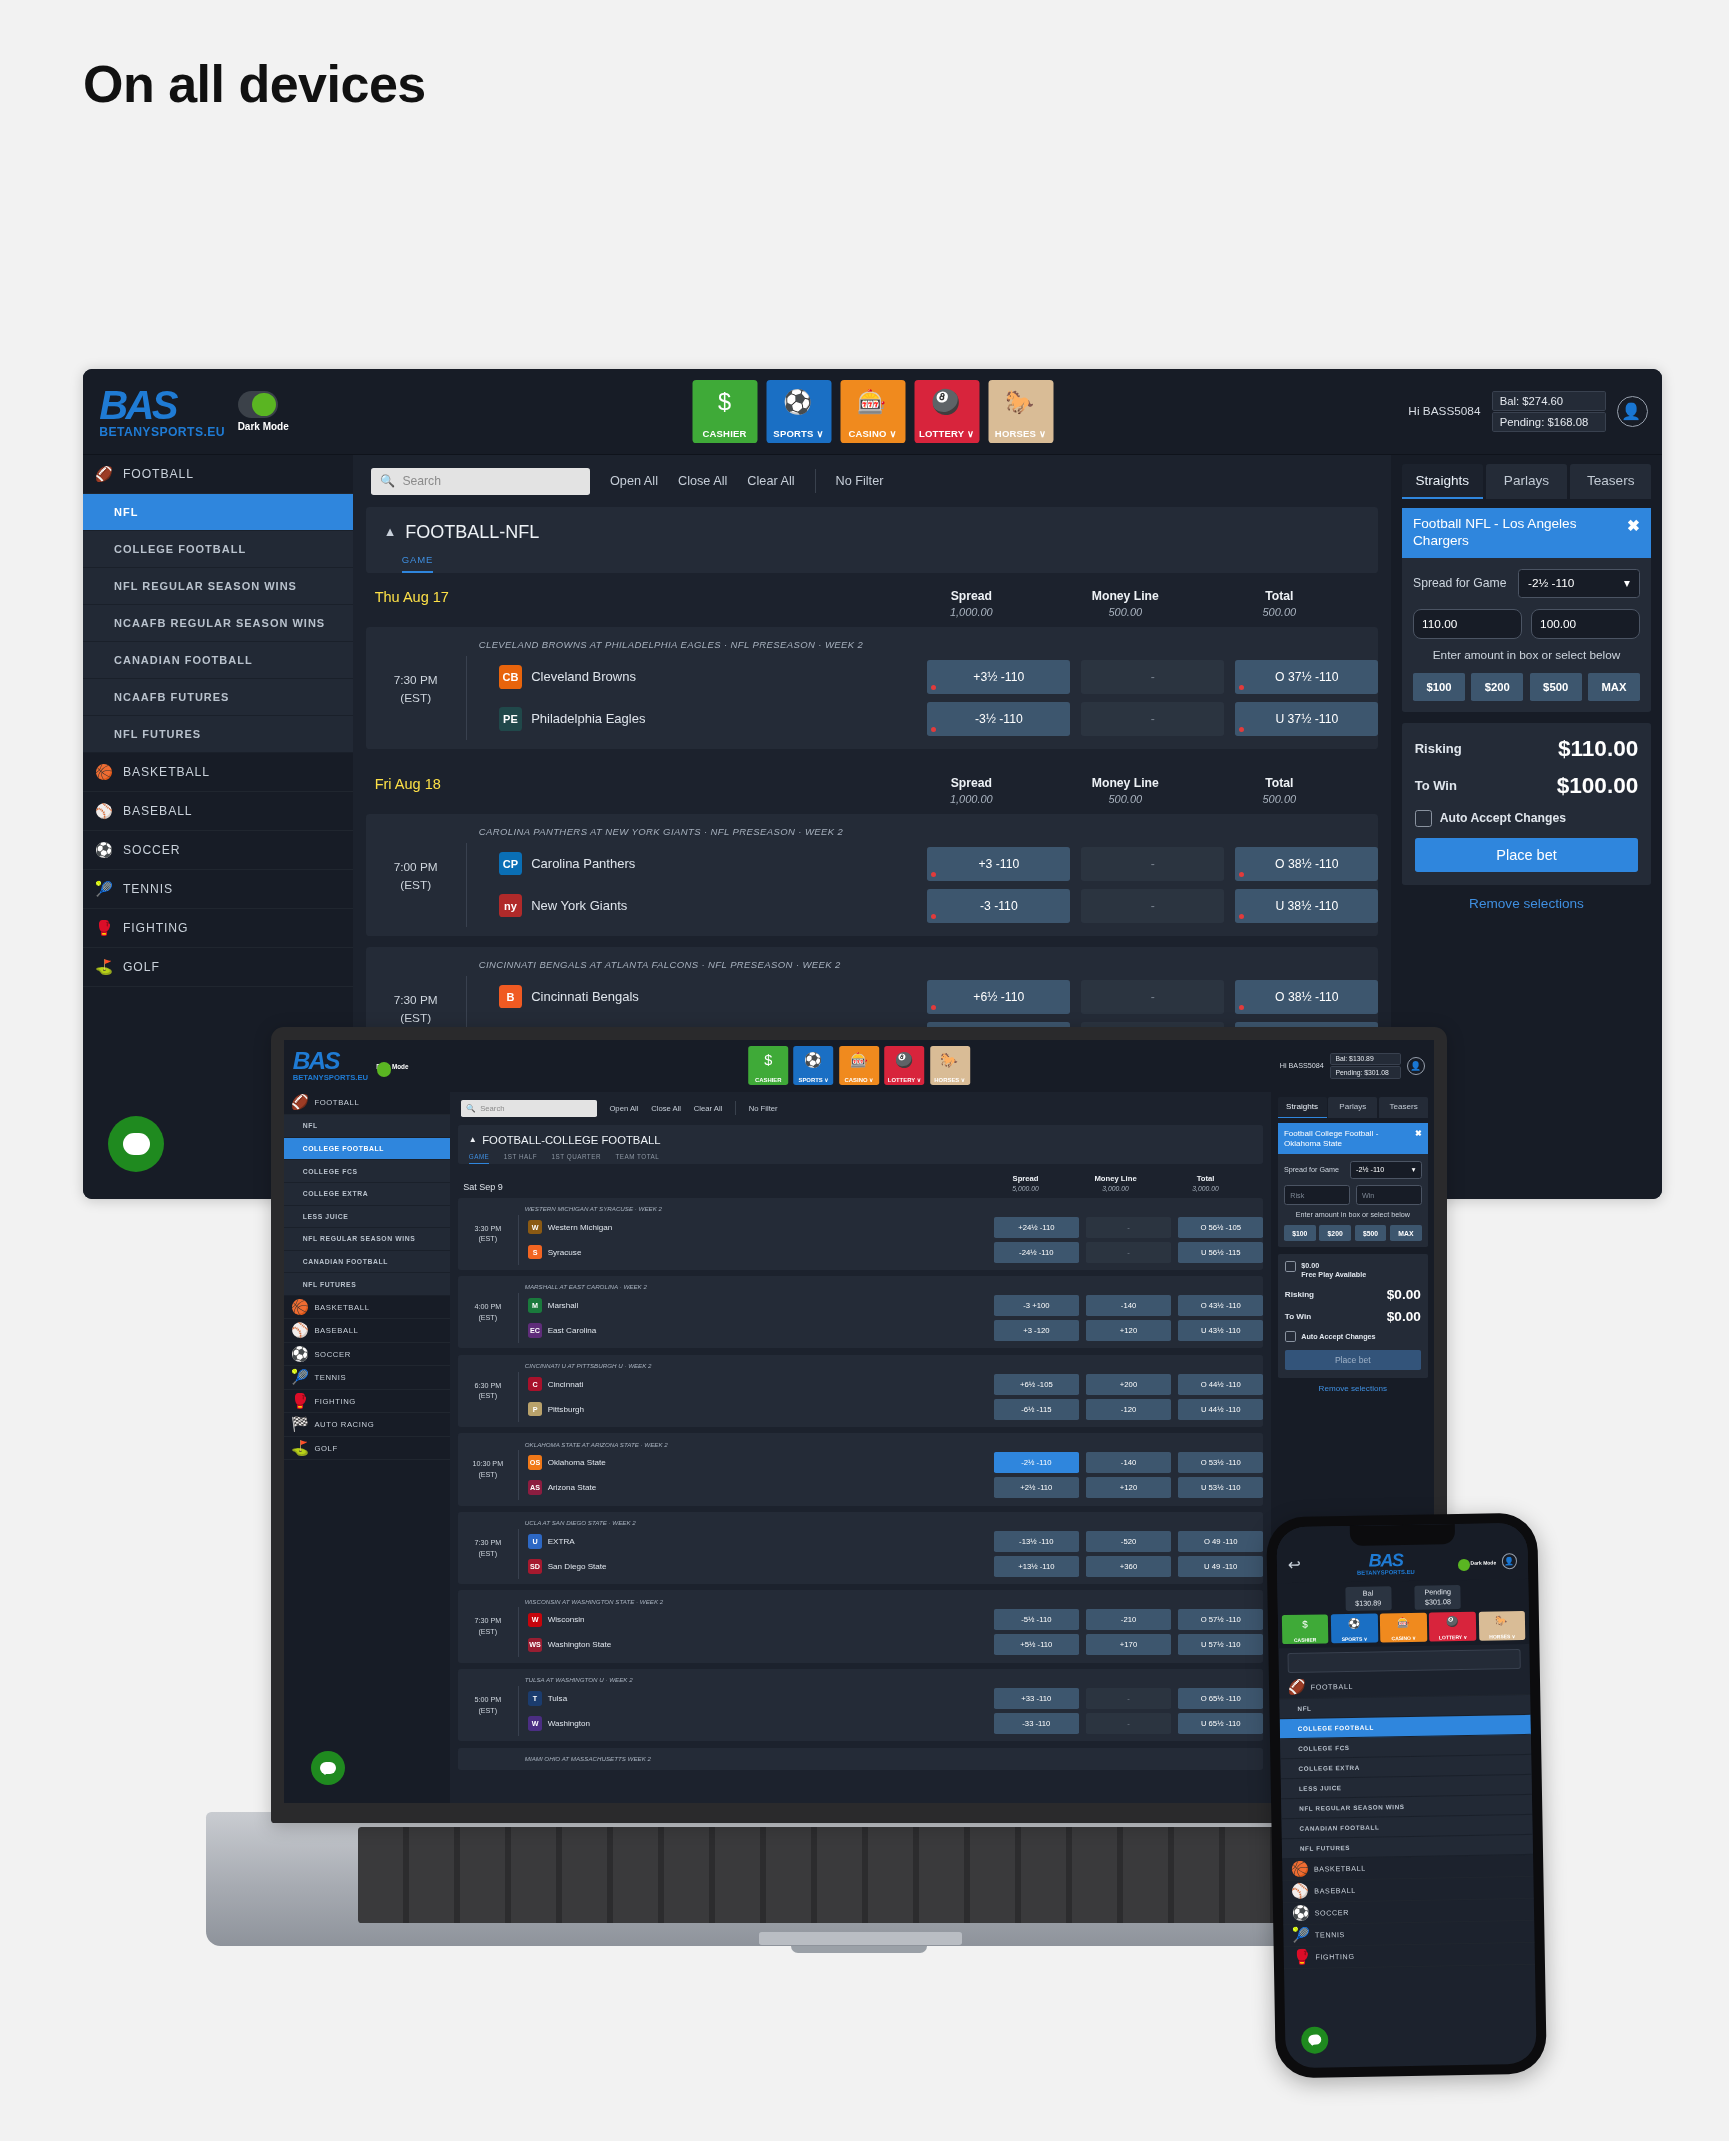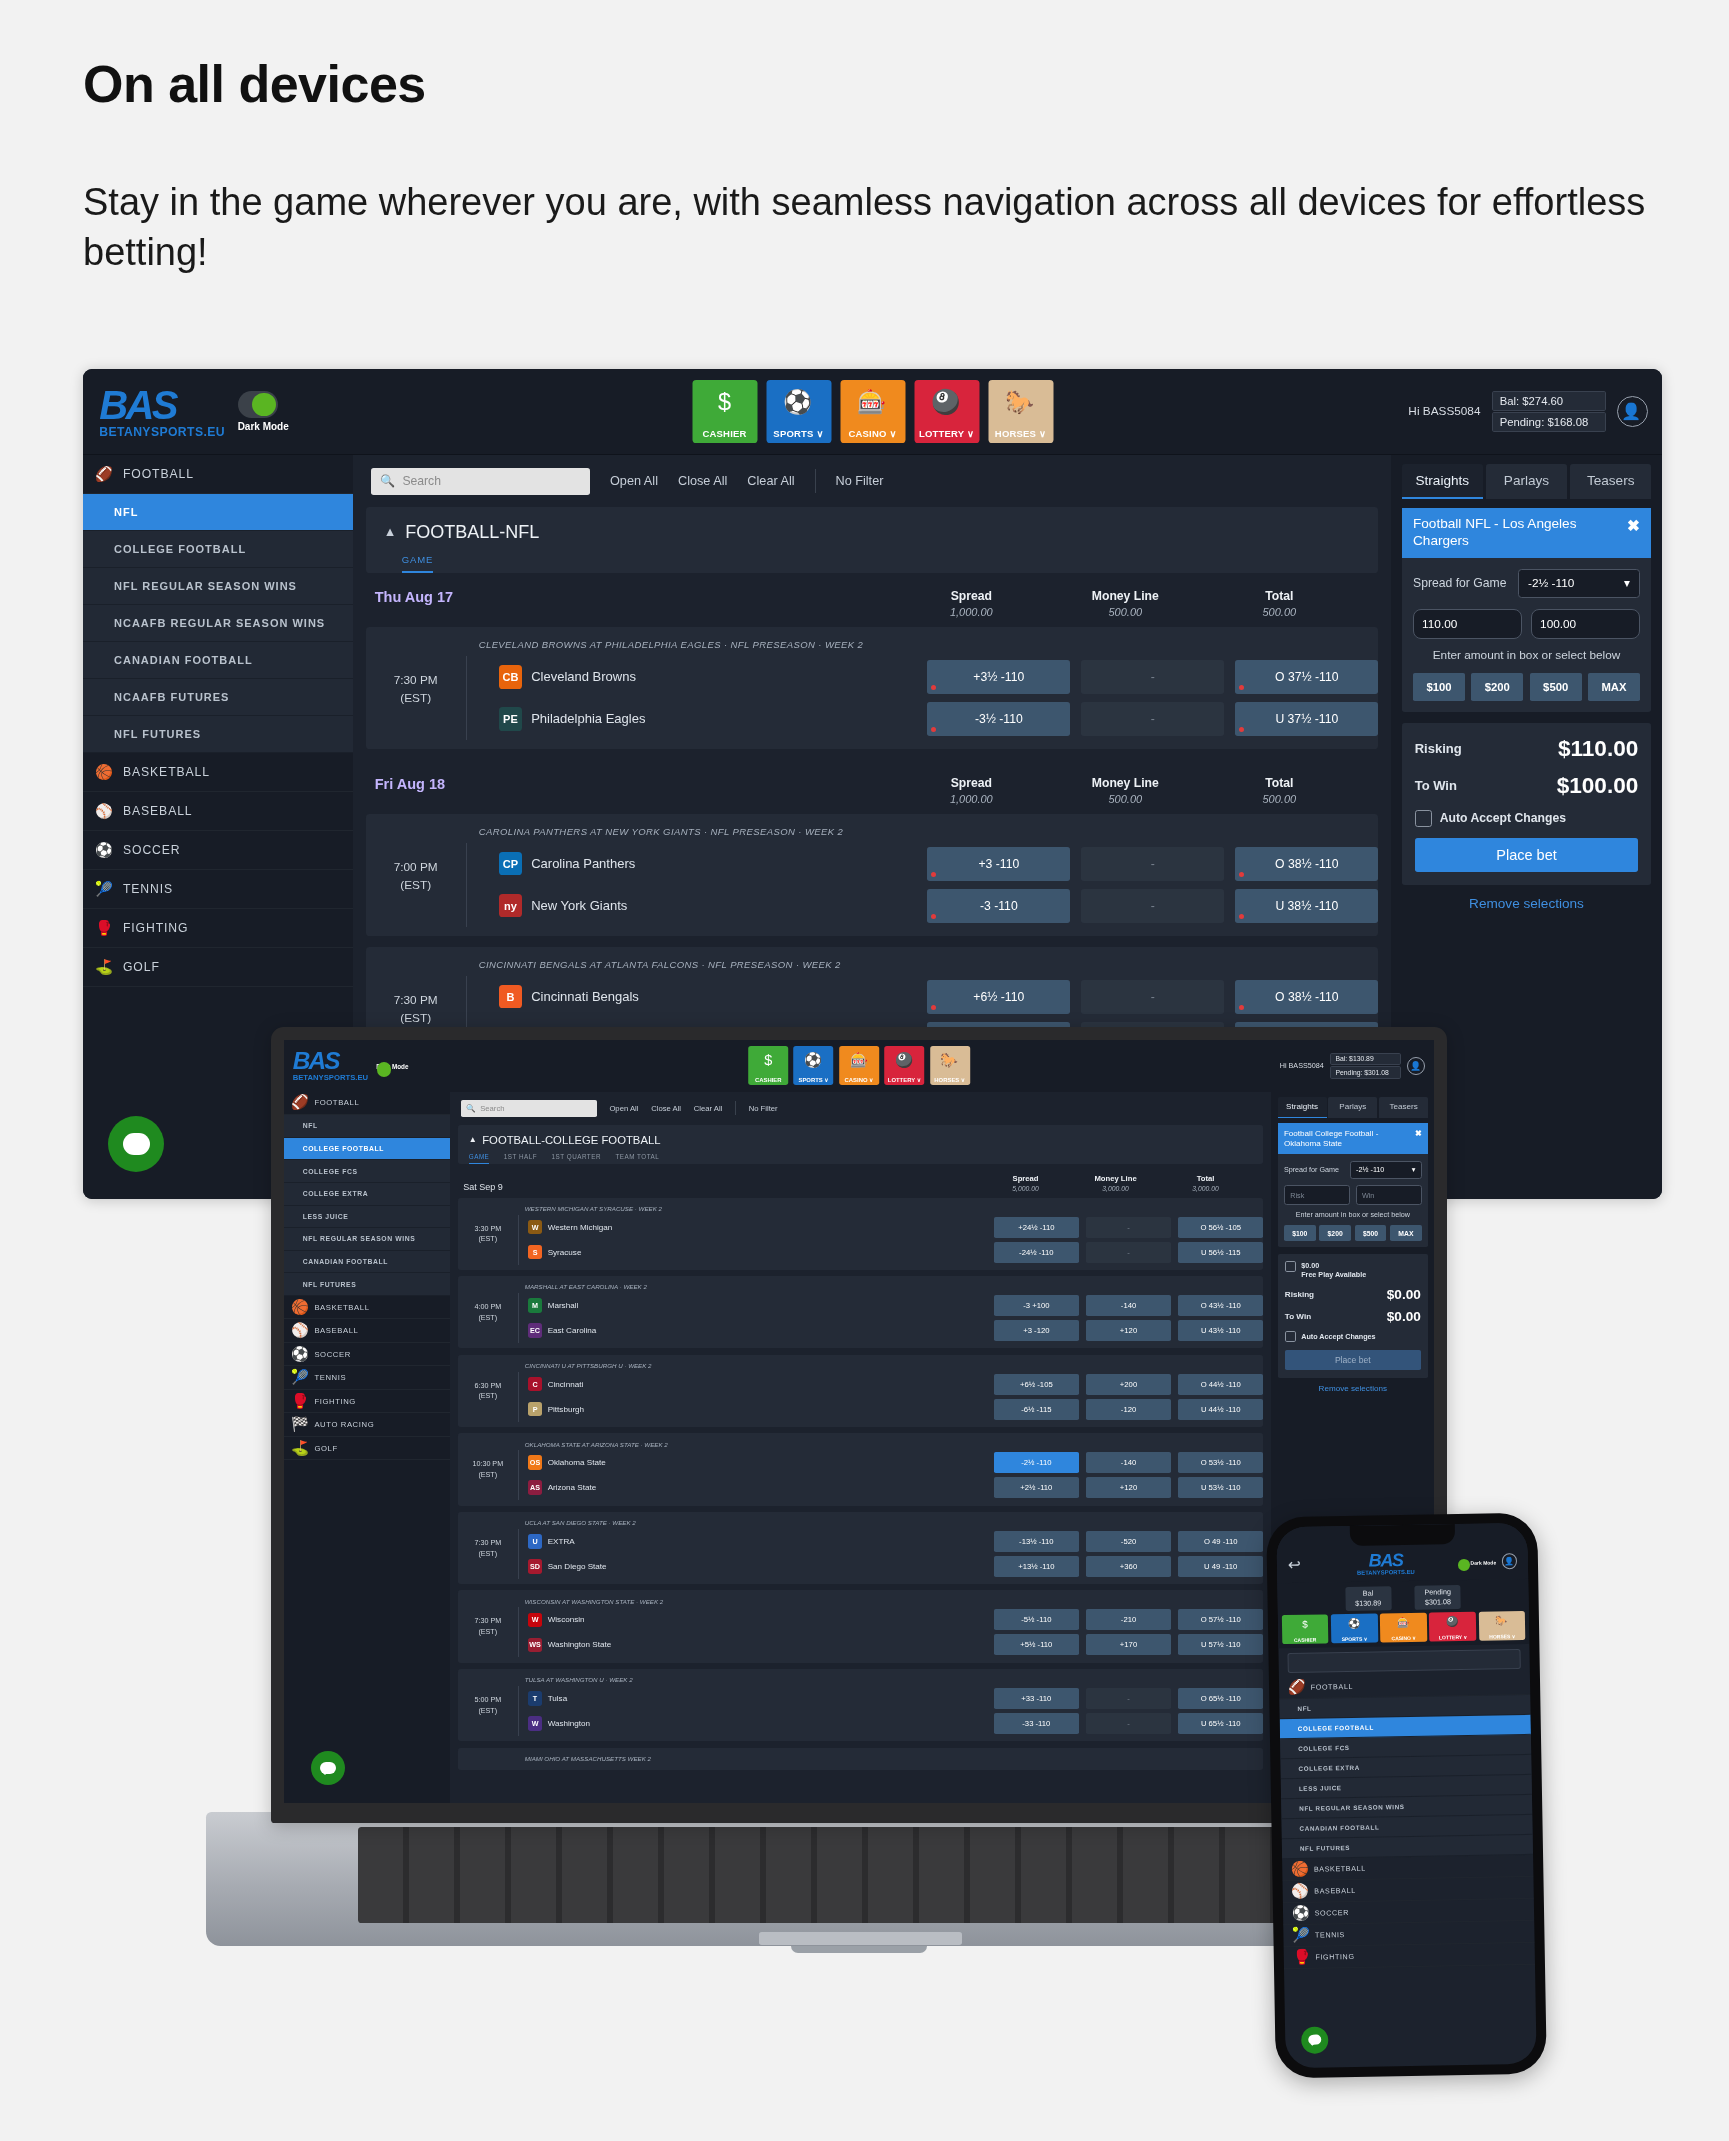--- a/index.html
+++ b/index.html
@@ -101,21 +101,21 @@
   .content { flex:1; padding: 0 12.7px 0 12.7px; overflow:hidden; }
   .panel { background:#242b37; border-radius:3.6px; }
   .panel-head { padding: 14.5px 18px 0 18px; }
   .panel-title { color:#eef2f6; font-size:18px; display:flex; align-items:center; gap:9px; }
   .chev { font-size:12.7px; color:#c8d0da; }
   .subtabs { display:flex; gap:23.5px; padding: 11px 18px 0 18px; }
   .subtab { font-size:9.5px; letter-spacing:0.9px; color:#8d97a3; padding-bottom:6.3px; cursor:pointer; }
   .subtab.active { color:#3f8fe0; border-bottom:2.7px solid #2f86dd; }
 
   .daterow { display:flex; align-items:flex-start; padding: 16.3px 22px 9px 9px; }
-  .datelbl { color:#c4b5fd; font-size:14.5px; flex:1;font-weight:bold; }
+  .datelbl { color:#fde047; font-size:14.5px; flex:1; }
   .colhead { width:154px; text-align:center; }
   .colhead .ch-t { color:#eef2f6; font-size:12.2px; font-weight:700; }
   .colhead .ch-s { color:#a9b3bf; font-size:11px; font-style:italic; margin-top:2.7px; }
 
   .gamecard { background:#242b37; border-radius:3.6px; margin-bottom: 11px; padding: 7.2px 0 9px 0; }
   .gametitle { color:#a7b1be; font-size:9.5px; font-style:italic; letter-spacing:0.4px; padding:5.4px 0 5.4px 113px; }
   .grow { display:flex; align-items:stretch; }
   .timecell { width:100px; text-align:center; color:#cfd6de; font-size:11.8px; line-height:1.5; padding-top: 16.3px; flex:none;}
   .teamcol { flex:1; border-left:0.9px solid #39414f; padding-left:32px; }
   .teamline { height:42px; display:flex; align-items:center; gap:9px; }
@@ -296,21 +296,20 @@
   .p-item.active{background:#2f86dd;color:#fff;}
   .p-chat{position:absolute;left:16.3px;bottom:14.5px;width:27px;height:27px;border-radius:50%;background:#1f8a1f;display:flex;align-items:center;justify-content:center;cursor:pointer;z-index:6;}
   .p-chat .cb{width:12.7px;height:10px;background:#fff;border-radius:5.4px;position:relative;}
   .p-chat .cb::after{content:"";position:absolute;left:1.8px;bottom:-2.7px;border:2.7px solid transparent;border-top-color:#fff;}
 </style>
 </head>
 <body>
 
 <div class="promo">
   <div class="promo-title">On all devices</div>
-  <div class="promo-sub">Stay in the game wherever you are, with seamless navigation across all devices for effortless betting!</div>
 </div>
 
 <div class="desktop">
   <div class="topbar">
     <div class="brand">
       <div class="bas-logo">
         <div class="bas-word">BAS</div>
         <div class="bas-sub">BETANYSPORTS.EU</div>
       </div>
       <div class="darkmode">

